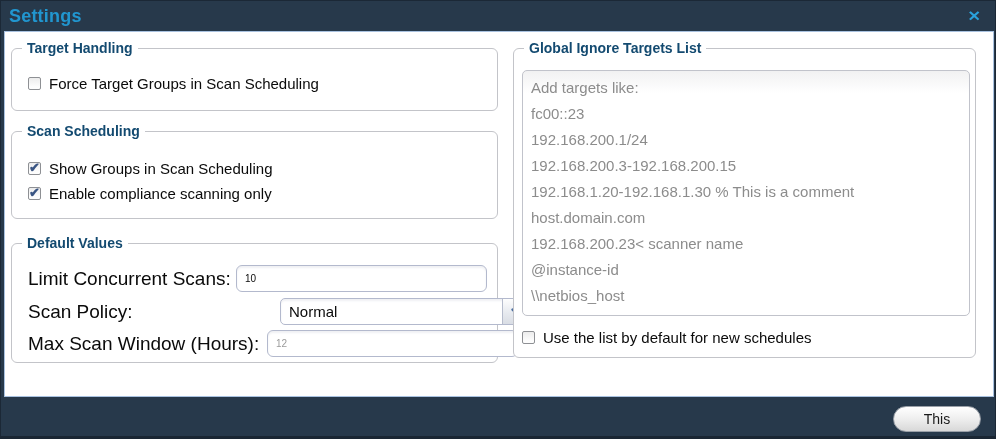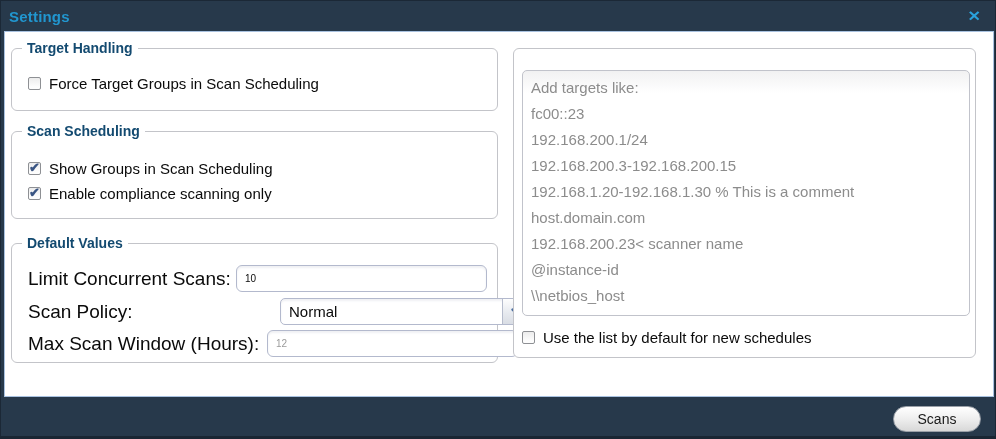--- a/index.html
+++ b/index.html
@@ -13,21 +13,21 @@
     border-bottom:3px solid #1a2633;
     overflow:hidden;
   }
 
   
   .titlebar {
     position:absolute; left:0; top:0; right:0; height:30px;
     display:flex; align-items:center; justify-content:space-between;
     padding:0 14px 0 8px;
   }
-  .title { font-size:15px; font-weight:bold; color:#2196cf; letter-spacing:.2px; }
+  .title { font-size:18px; font-weight:bold; color:#2196cf; letter-spacing:.2px; }
   .close {
     font-size:16px; font-weight:bold; color:#2aa2dc; cursor:pointer;
     line-height:16px; transform:scaleY(.9);
   }
 
   
   .panel {
     position:absolute; left:3px; top:30px; width:990px; height:366px;
     background:#ffffff; border:1px solid #a9c2e0;
   }
@@ -159,34 +159,35 @@
         </div>
       </div>
 
       <div class="field-row" style="top:86px;">
         <span class="field-label">Max Scan Window (Hours):</span>
         <input class="text-input disabled" type="text" disabled="" value="12" style="">
       </div>
     </div>
 
     <div class="fs" id="fs-ignore">
+      <span class="fs-legend">Global Ignore Targets List</span>
       <textarea class="ignore-area" spellcheck="false" style="">Add targets like:
 fc00::23
 192.168.200.1/24
 192.168.200.3-192.168.200.15
 192.168.1.20-192.168.1.30 % This is a comment
 host.domain.com
 192.168.200.23&lt; scanner name
 @instance-id
 \\netbios_host
 
 One target segment on each line.</textarea>
       <div class="cb-row" style="left:8px; top:278px;">
         <input type="checkbox" class="cb" style="">
         <span class="cb-label">Use the list by default for new schedules</span>
       </div>
     </div>
 
   </div>
 
-  <button class="save-btn">Scans</button>
+  <button class="save-btn">This</button>
 
 </div>
 
 </body></html>

